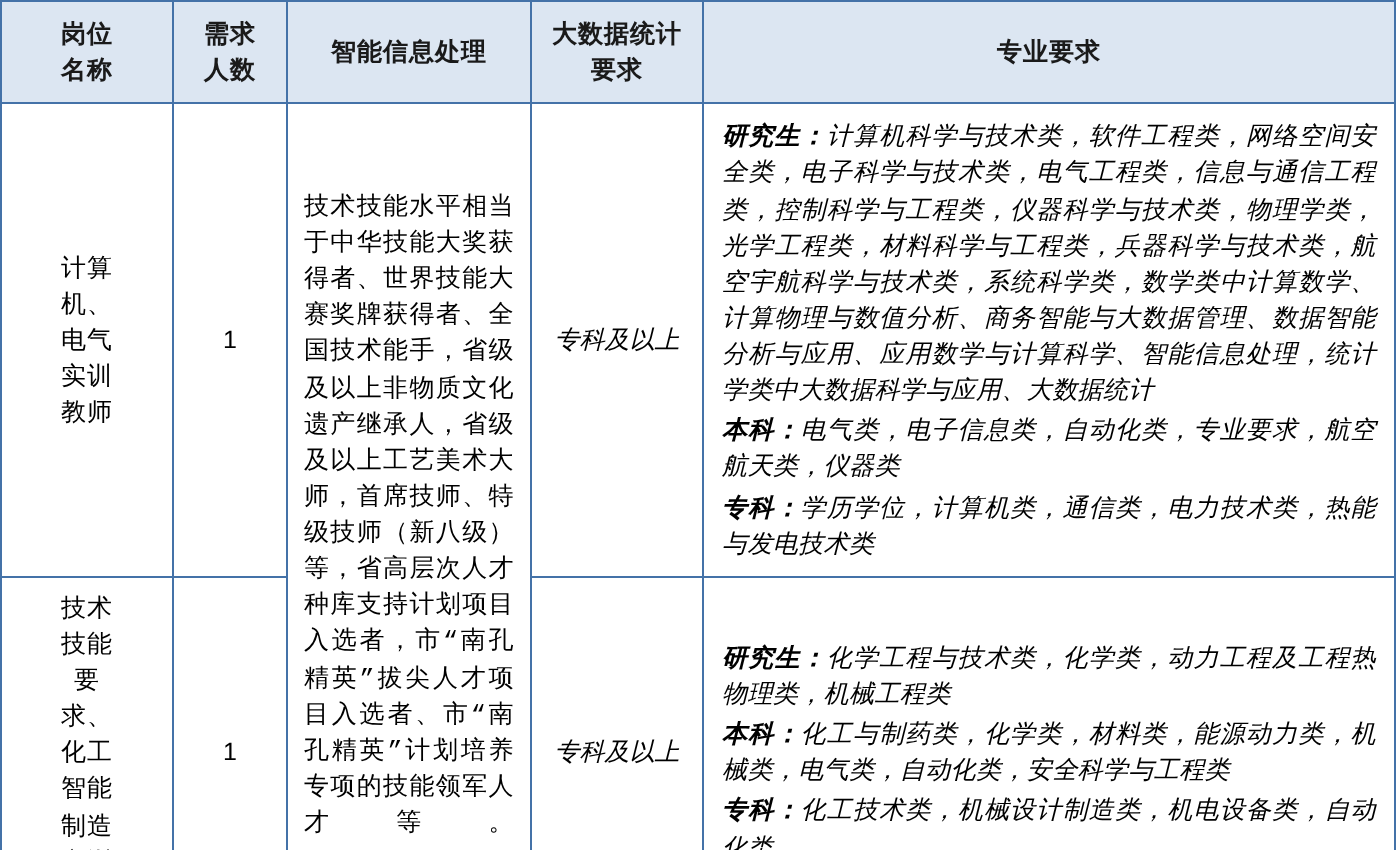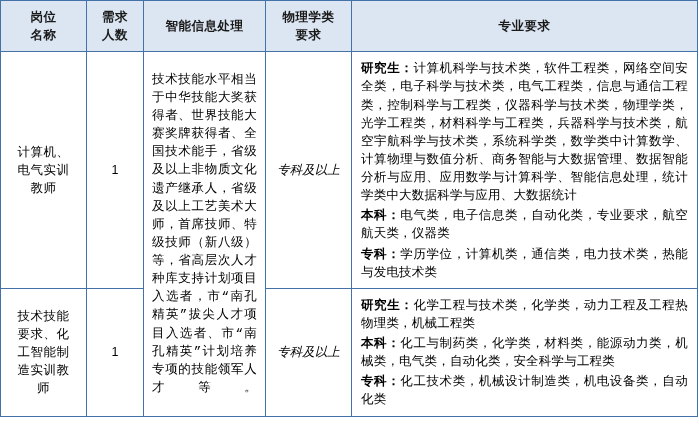--- a/index.html
+++ b/index.html
@@ -41,21 +41,21 @@
     letter-spacing: 0.5px;
   }
   col.c-pos { width: 86px; }
   col.c-num { width: 57px; }
   col.c-skill { width: 122px; }
   col.c-edu { width: 86px; }
   col.c-major { width: 346px; }
 
   td.pos {
     text-align: center;
-    padding: 6px 12px;
+    padding: 6px 24px;
     letter-spacing: 0.5px;
   }
   td.num {
     text-align: center;
     padding: 6px 4px;
   }
   td.skill {
     text-align: justify;
     text-align-last: justify;
     padding: 6px 8px;
@@ -64,20 +64,21 @@
   }
   td.edu {
     text-align: center;
     padding: 6px 4px;
     font-style: italic;
   }
   td.major {
     text-align: justify;
     padding: 7px 9px;
     letter-spacing: 0.2px;
+    font-style: italic;
   }
   .major-block {
     margin: 0 0 2px 0;
   }
   .major-block:last-child {
     margin-bottom: 0;
   }
   .lbl {
     font-weight: bold;
   }
@@ -101,21 +102,21 @@
           <div>名称</div>
         </th>
         <th>
           <div>需求</div>
           <div>人数</div>
         </th>
         <th>
           <div>智能信息处理</div>
         </th>
         <th>
-          <div>物理学类</div>
+          <div>大数据统计</div>
           <div>要求</div>
         </th>
         <th>
           <div>专业要求</div>
         </th>
       </tr>
     </thead>
     <tbody>
       <tr class="row1">
         <td class="pos">计算机、电气实训教师</td>

